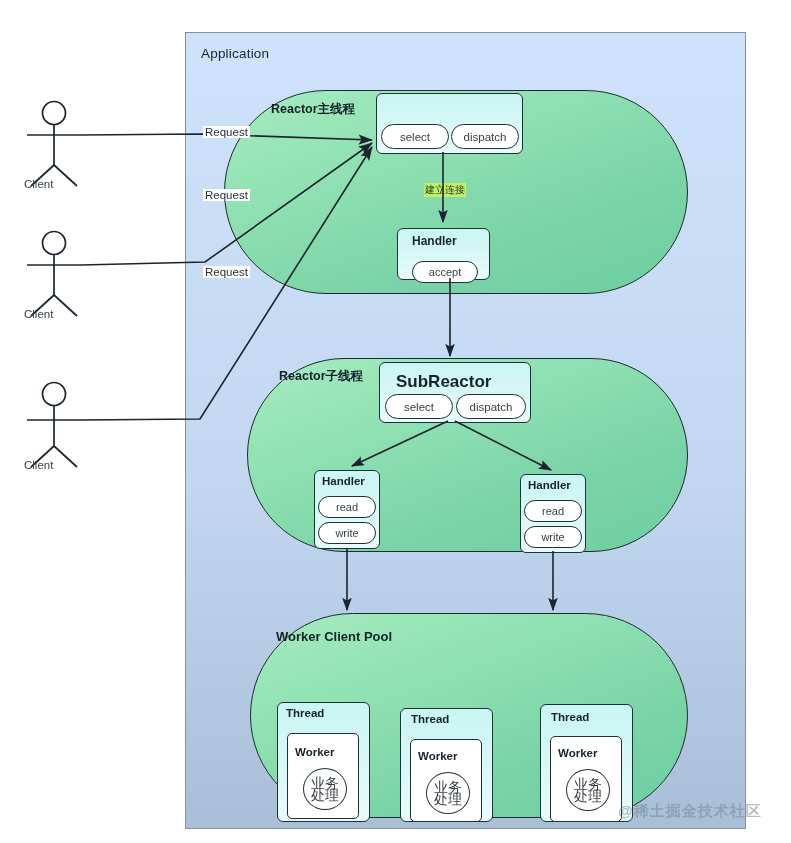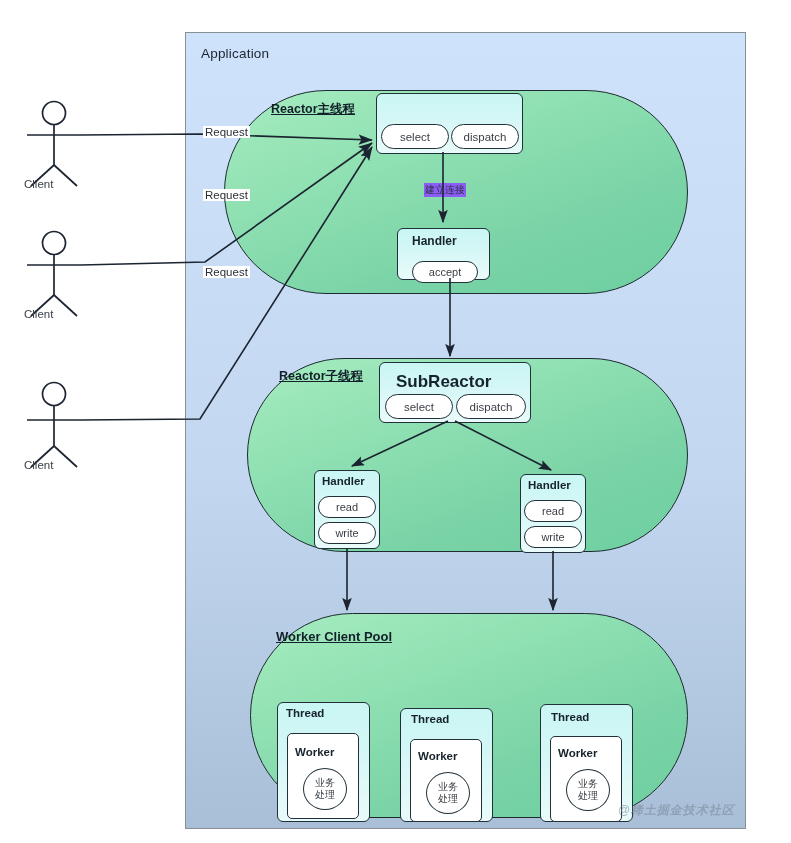--- a/index.html
+++ b/index.html
@@ -25,21 +25,21 @@
   }
 
   
   .lane{
     position:absolute;
     background:linear-gradient(160deg,#a6ecc0 0%,#8fe0b2 35%,#79d3a6 70%,#6ecfa0 100%);
     border:1.6px solid #1d2b30;
     border-radius:999px;
   }
   .lane-label{
-    position:absolute;font-size:12.5px;font-weight:bold;color:#12202a;white-space:nowrap;text-decoration:underline;
+    position:absolute;font-size:12.5px;font-weight:bold;color:#12202a;white-space:nowrap;
   }
 
   
   .cbox{
     position:absolute;
     background:linear-gradient(180deg,#c9f6f3 0%,#d4f7f6 40%,#e9fbfa 100%);
     border:1.6px solid #20313a;
     border-radius:6px;
   }
   .cbox-title{
@@ -52,41 +52,41 @@
     font-size:11.5px;color:#3a3f45;white-space:nowrap;
   }
   .wbox{
     position:absolute;background:#ffffff;border:1.5px solid #20313a;border-radius:5px;
   }
   .wbox-title{position:absolute;font-weight:bold;color:#16232c;white-space:nowrap;}
 
   .oval{
     position:absolute;background:#ffffff;border:1.5px solid #20313a;border-radius:50%;
     display:flex;flex-direction:column;align-items:center;justify-content:center;
-    font-size:10px;line-height:12px;color:#3a3f45;text-align:center;
+    font-size:14px;line-height:12px;color:#3a3f45;text-align:center;
   }
 
   
   .req-label{
     position:absolute;background:#ffffff;padding:0 2px;font-size:11.5px;color:#2a3038;
     white-space:nowrap;
   }
   .edge-label{
-    position:absolute;background:#8b5cf6;padding:0 1px;font-size:10px;color:#2a3038;
+    position:absolute;background:#bef264;padding:0 1px;font-size:10px;color:#2a3038;
     white-space:nowrap;
   }
 
   
   .actor-name{
     position:absolute;font-size:11.5px;color:#3a4049;white-space:nowrap;text-align:left;
   }
 
   .watermark{
-    position:absolute;font-size:12px;color:rgba(120,134,150,.55);white-space:nowrap;
-    font-weight:bold;letter-spacing:1px;font-style:italic;
+    position:absolute;font-size:15px;color:rgba(120,134,150,.55);white-space:nowrap;
+    font-weight:bold;letter-spacing:1px;
   }
 </style>
 </head>
 <body>
 
 <div id="stage">
 
   <div class="app-box"></div>
   <div class="app-title">Application</div>
 

